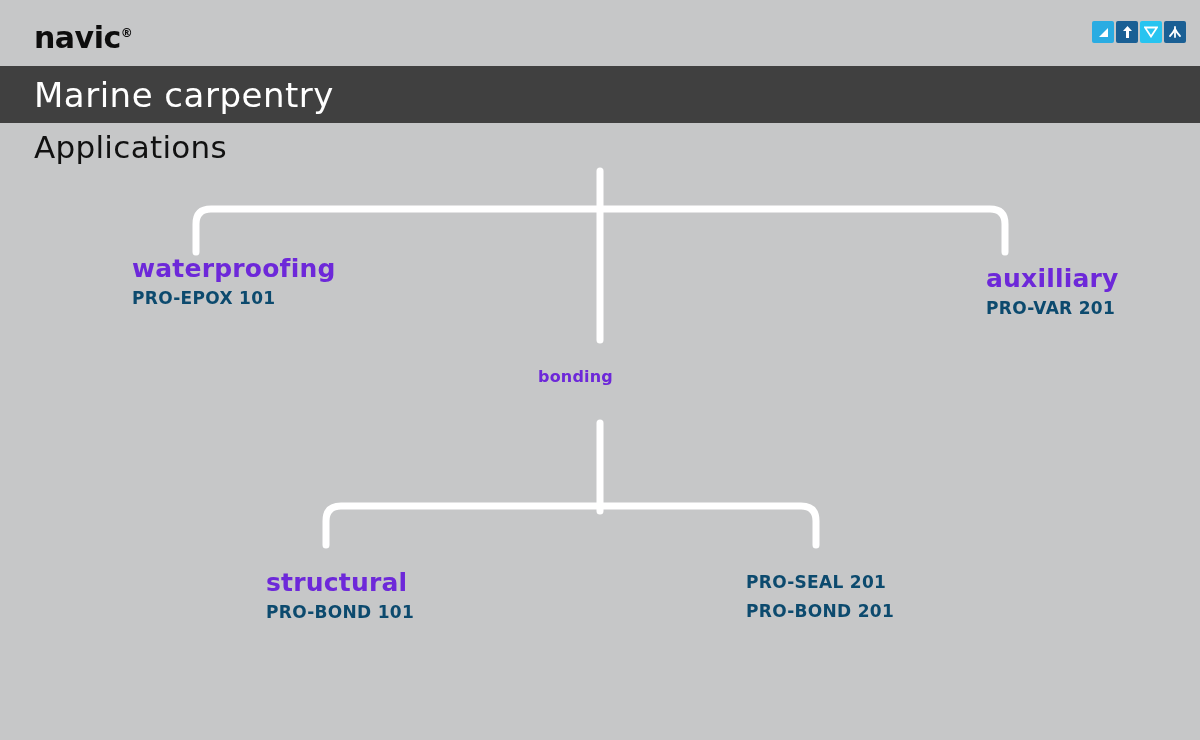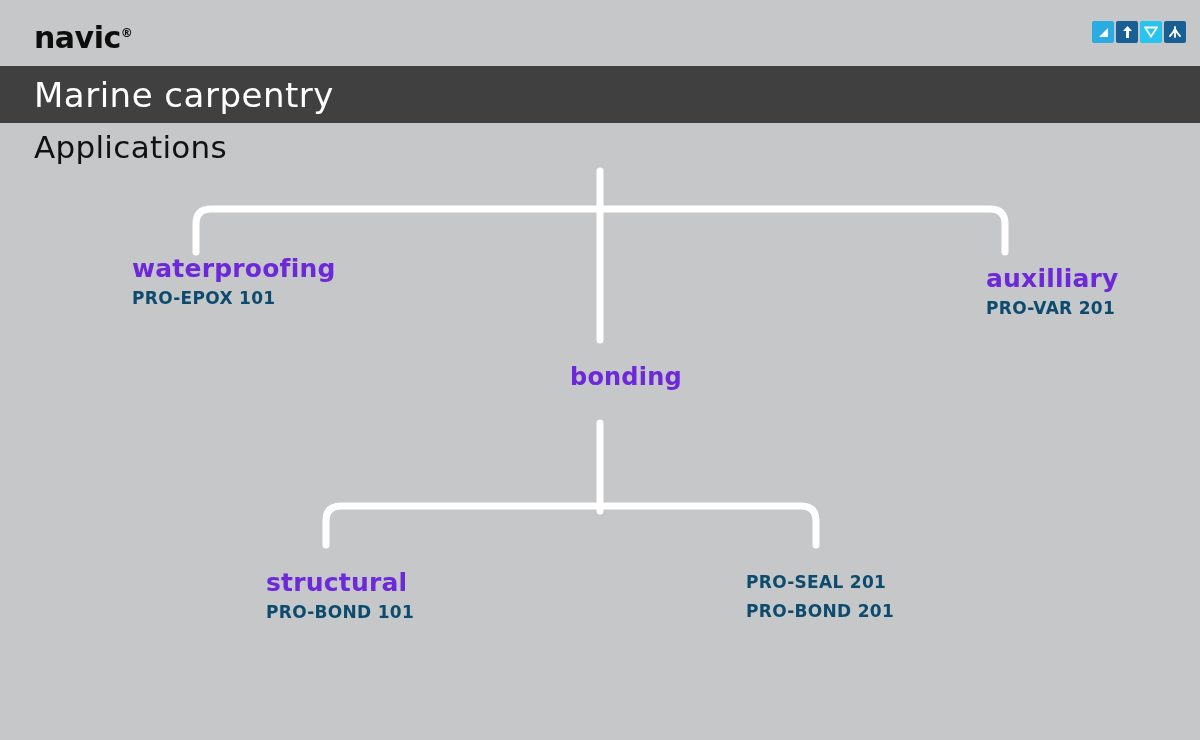--- a/index.html
+++ b/index.html
@@ -100,22 +100,21 @@
     white-space: nowrap;
   }
   .node-title {
     font-size: 25px;
     font-weight: bold;
     color: #6d28d9;
     line-height: 30px;
     letter-spacing: 0.2px;
   }
   .node-title.center {
-    font-size: 24px;
-    margin-left: 32px;
+    font-size: 16px;
   }
   .node-code {
     font-size: 17px;
     font-weight: bold;
     color: #0c4a6e;
     line-height: 29px;
     letter-spacing: 0.3px;
   }
 
   

